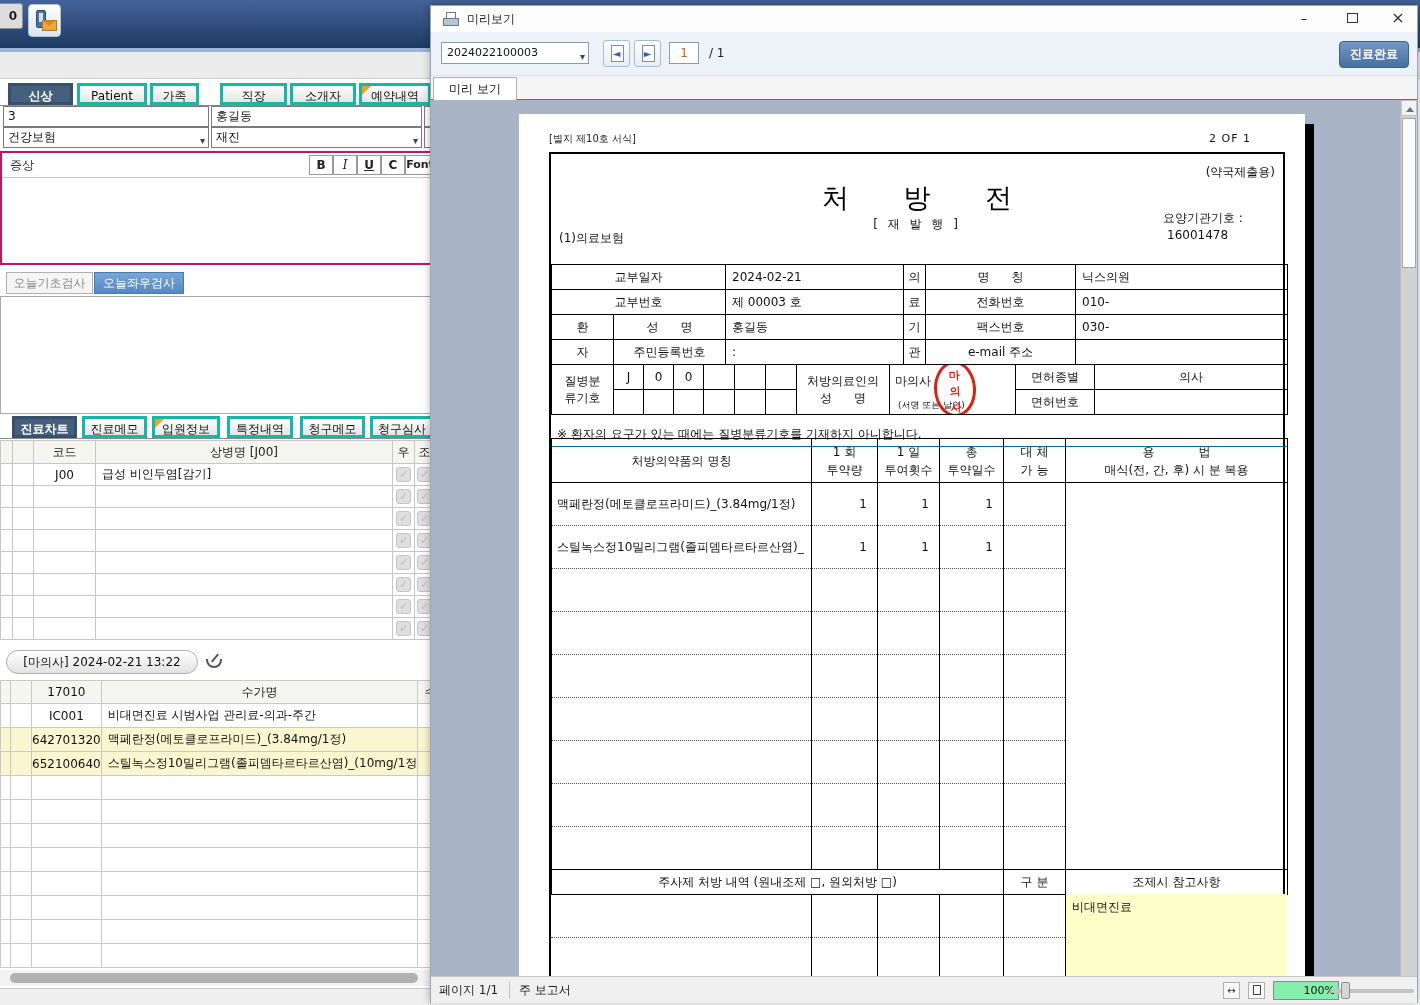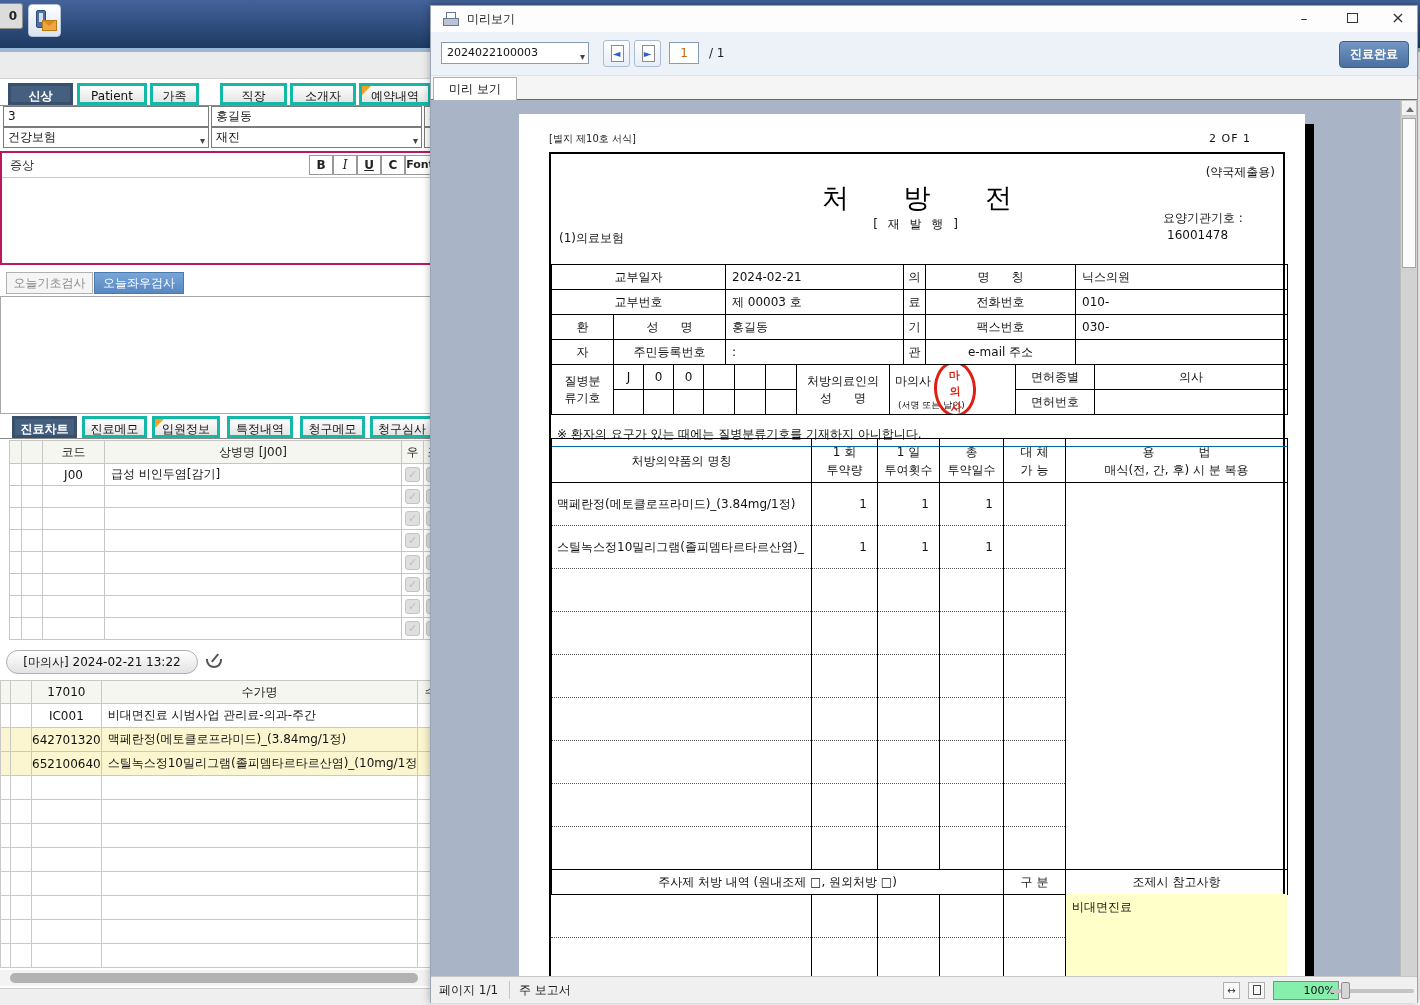--- a/index.html
+++ b/index.html
@@ -31,21 +31,21 @@
 .symbox{left:0;top:151px;width:433px;height:114px;border:2px solid #be185d;background:#fff;}
 .symlabel{left:8px;top:4px;font-size:12px;color:#333;}
 .fmt{position:absolute;top:2px;width:24px;height:20px;background:#fff;border:1px solid #999;text-align:center;line-height:18px;font-size:12px;color:#222;}
 .symline{position:absolute;left:0;top:24px;width:100%;border-top:1px solid #c9c9c9;}
 
 .exbtn{position:absolute;height:22px;line-height:20px;text-align:center;font-size:12px;border:1px solid #b0b0b0;background:#f5f5f5;color:#8a8a8a;}
 .exbtn.on{background:linear-gradient(#79a6d9,#5688c2);border-color:#4a79ab;color:#fff;}
 .memo{left:0;top:296px;width:433px;height:118px;border:1px solid #a8a8a8;background:#fff;}
 
 table{border-collapse:collapse;table-layout:fixed;}
-.diag{left:0;top:440px;margin-left:9px;}
+.diag{left:0;top:440px;}
 .diag td{border:1px solid #c6c6c6;height:22px;font-size:12px;overflow:hidden;white-space:nowrap;}
 .diag tr.hd td{background:#f6f6f1;text-align:center;height:23px;color:#222;}
 .cb{width:15px;height:15px;margin:2px auto;background:#dfdfdf;border:1px solid #c4c4c4;border-radius:3px;color:#bdbdbd;font-size:11px;line-height:14px;text-align:center;font-weight:bold;}
 
 .dtag{left:6px;top:650px;width:192px;height:24px;border:1px solid #b0b0b0;border-radius:12px;background:linear-gradient(#ffffff,#e2e2e2);text-align:center;line-height:22px;font-size:12px;}
 .mortar{left:204px;top:655px;width:22px;height:14px;}
 .mortar .bowl{position:absolute;left:2px;top:4px;width:16px;height:9px;border:2px solid #555;border-top:none;border-radius:0 0 9px 9px;}
 .mortar .pestle{position:absolute;left:10px;top:-2px;width:2px;height:10px;background:#555;transform:rotate(40deg);}
 
 .charge{left:0;top:680px;padding-left:36px;}

